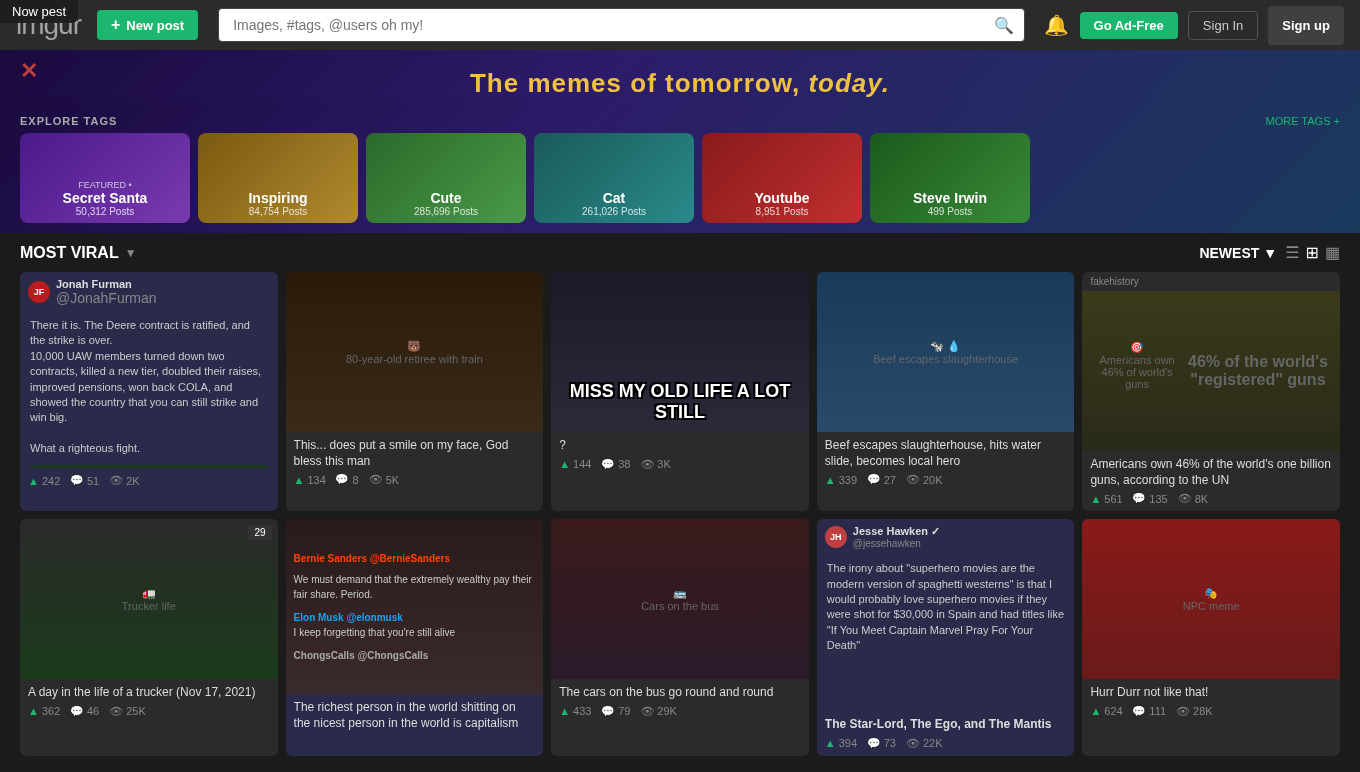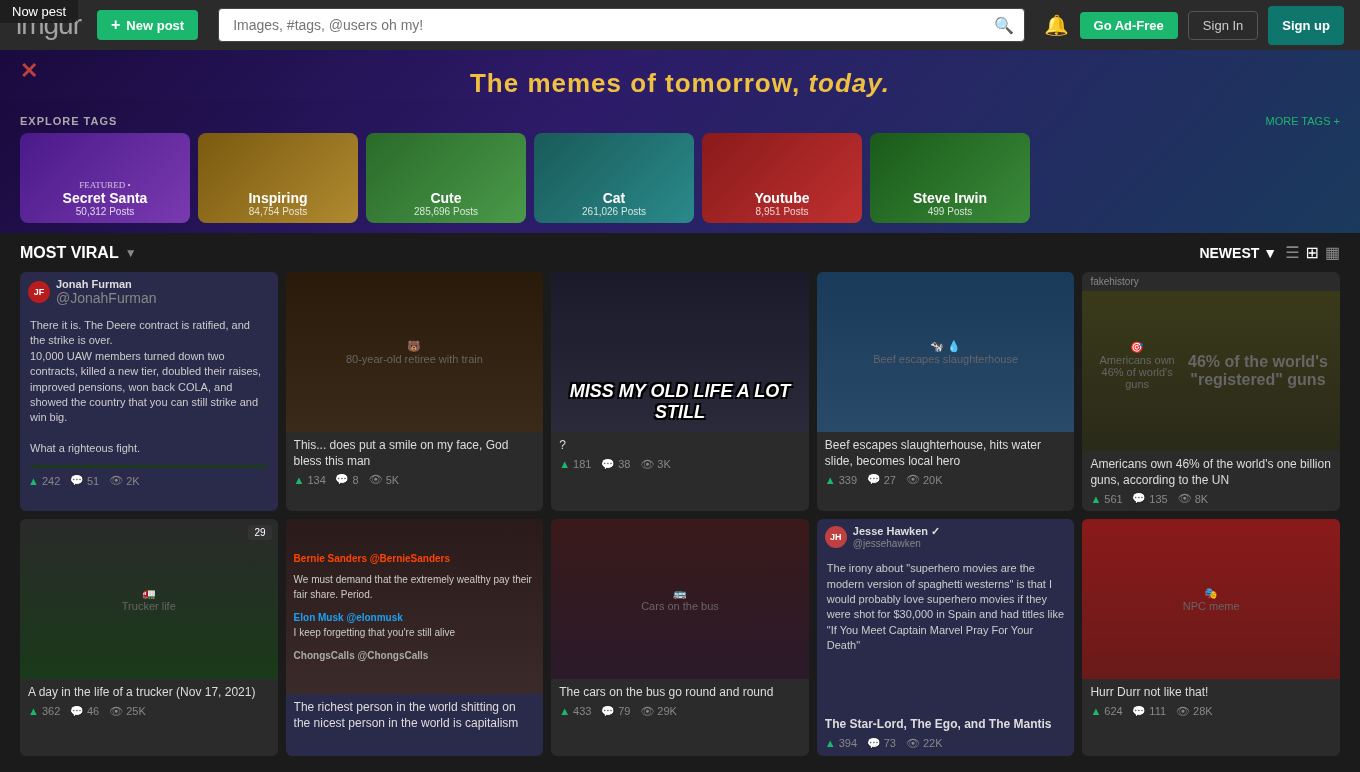--- a/index.html
+++ b/index.html
@@ -87,21 +87,21 @@
     .sign-in-btn {
       background: transparent;
       color: #ccc;
       border: 1px solid #555;
       border-radius: 4px;
       padding: 6px 14px;
       font-size: 13px;
       cursor: pointer;
     }
     .sign-up-btn {
-      background: #0f766e;
+      background: #404040;
       color: #fff;
       border: none;
       border-radius: 4px;
       padding: 12px 14px;
       font-size: 13px;
       font-weight: bold;
       cursor: pointer;
     }
 
     
@@ -181,21 +181,20 @@
       font-weight: bold;
       color: #fff;
     }
     .tag-posts {
       font-size: 10px;
       color: rgba(255,255,255,0.8);
     }
     .tag-featured-label {
       font-size: 9px;
       color: rgba(255,255,255,0.7);
-      font-family: Liberation Serif, serif;
     }
 
     
     .tag-secret-santa { background: linear-gradient(135deg, #4a1a8a, #7a3ab0); }
     .tag-inspiring { background: linear-gradient(135deg, #7a5a10, #b08a30); }
     .tag-cute { background: linear-gradient(135deg, #2a6a2a, #4a9a4a); }
     .tag-food { background: linear-gradient(135deg, #8a4a10, #c07030); }
     .tag-cat { background: linear-gradient(135deg, #1a5a5a, #2a8a8a); }
     .tag-metal { background: linear-gradient(135deg, #3a3a8a, #5a5ab0); }
     .tag-youtube { background: linear-gradient(135deg, #8a1a1a, #c03030); }
@@ -366,21 +365,20 @@
     
     .meme-overlay {
       position: relative;
       height: 100%;
       display: flex;
       flex-direction: column;
       align-items: center;
       justify-content: flex-end;
       padding: 8px;
       text-align: center;
-      font-style: italic;
     }
     .meme-text-big {
       font-size: 18px;
       font-weight: 900;
       color: #fff;
       text-shadow: 2px 2px 0 #000, -2px -2px 0 #000, 2px -2px 0 #000, -2px 2px 0 #000;
       text-transform: uppercase;
       line-height: 1.2;
     }
 
@@ -577,21 +575,21 @@
       <div class="post-card-image" style="background:linear-gradient(180deg,#1a1a2a,#2a2a3a);">
         <div class="meme-overlay">
           <div class="meme-text-big">MISS MY OLD LIFE A LOT STILL</div>
         </div>
       </div>
       <div class="post-card-footer">
         <div class="post-card-title">?</div>
         <div class="post-stats">
           <span class="post-stat">
               <span class="upvote-icon">▲</span>
-              <span>181</span>
+              <span>144</span>
             </span>
           <span class="post-stat">
               <span class="comment-icon">💬</span>
               <span>38</span>
             </span>
           <span class="post-stat">
               <span class="view-count-icon">👁</span>
               <span>3K</span>
             </span>
         </div>

